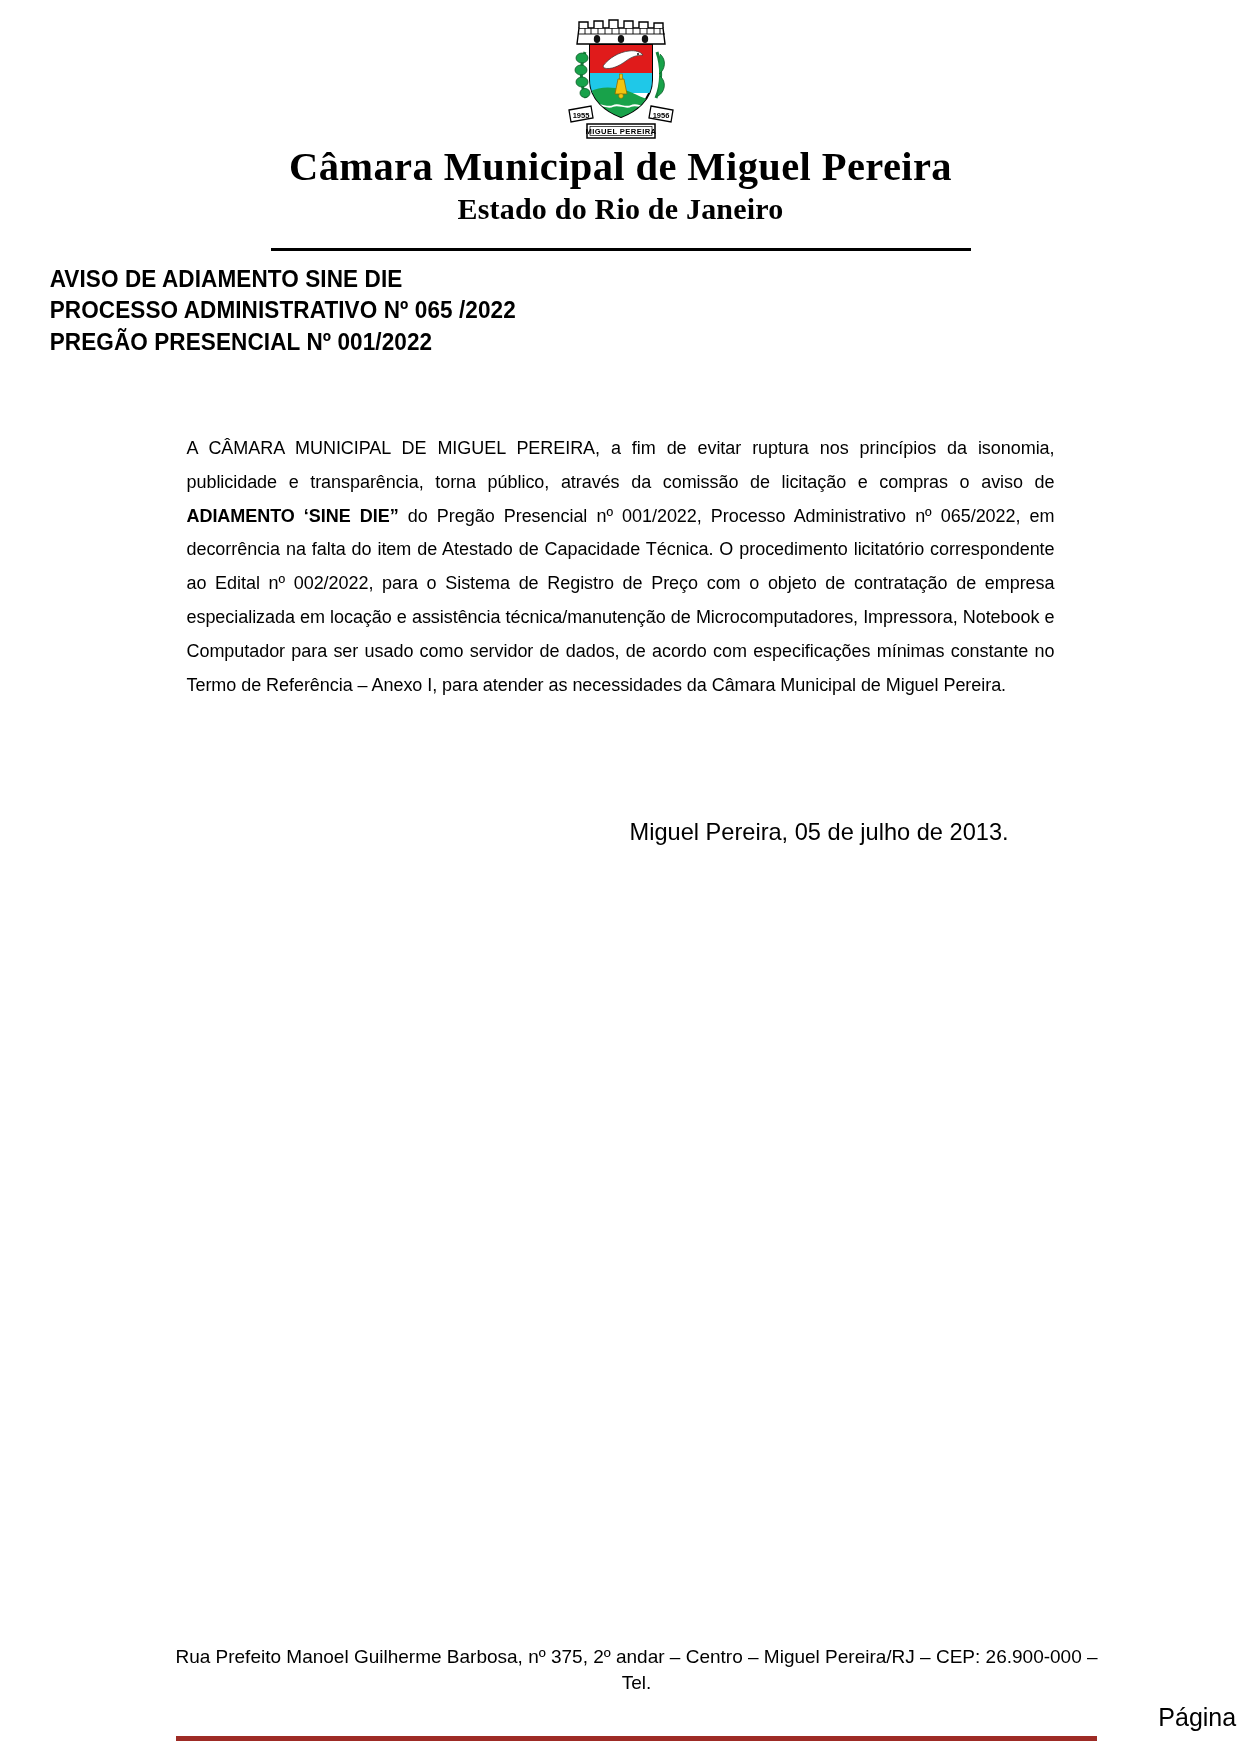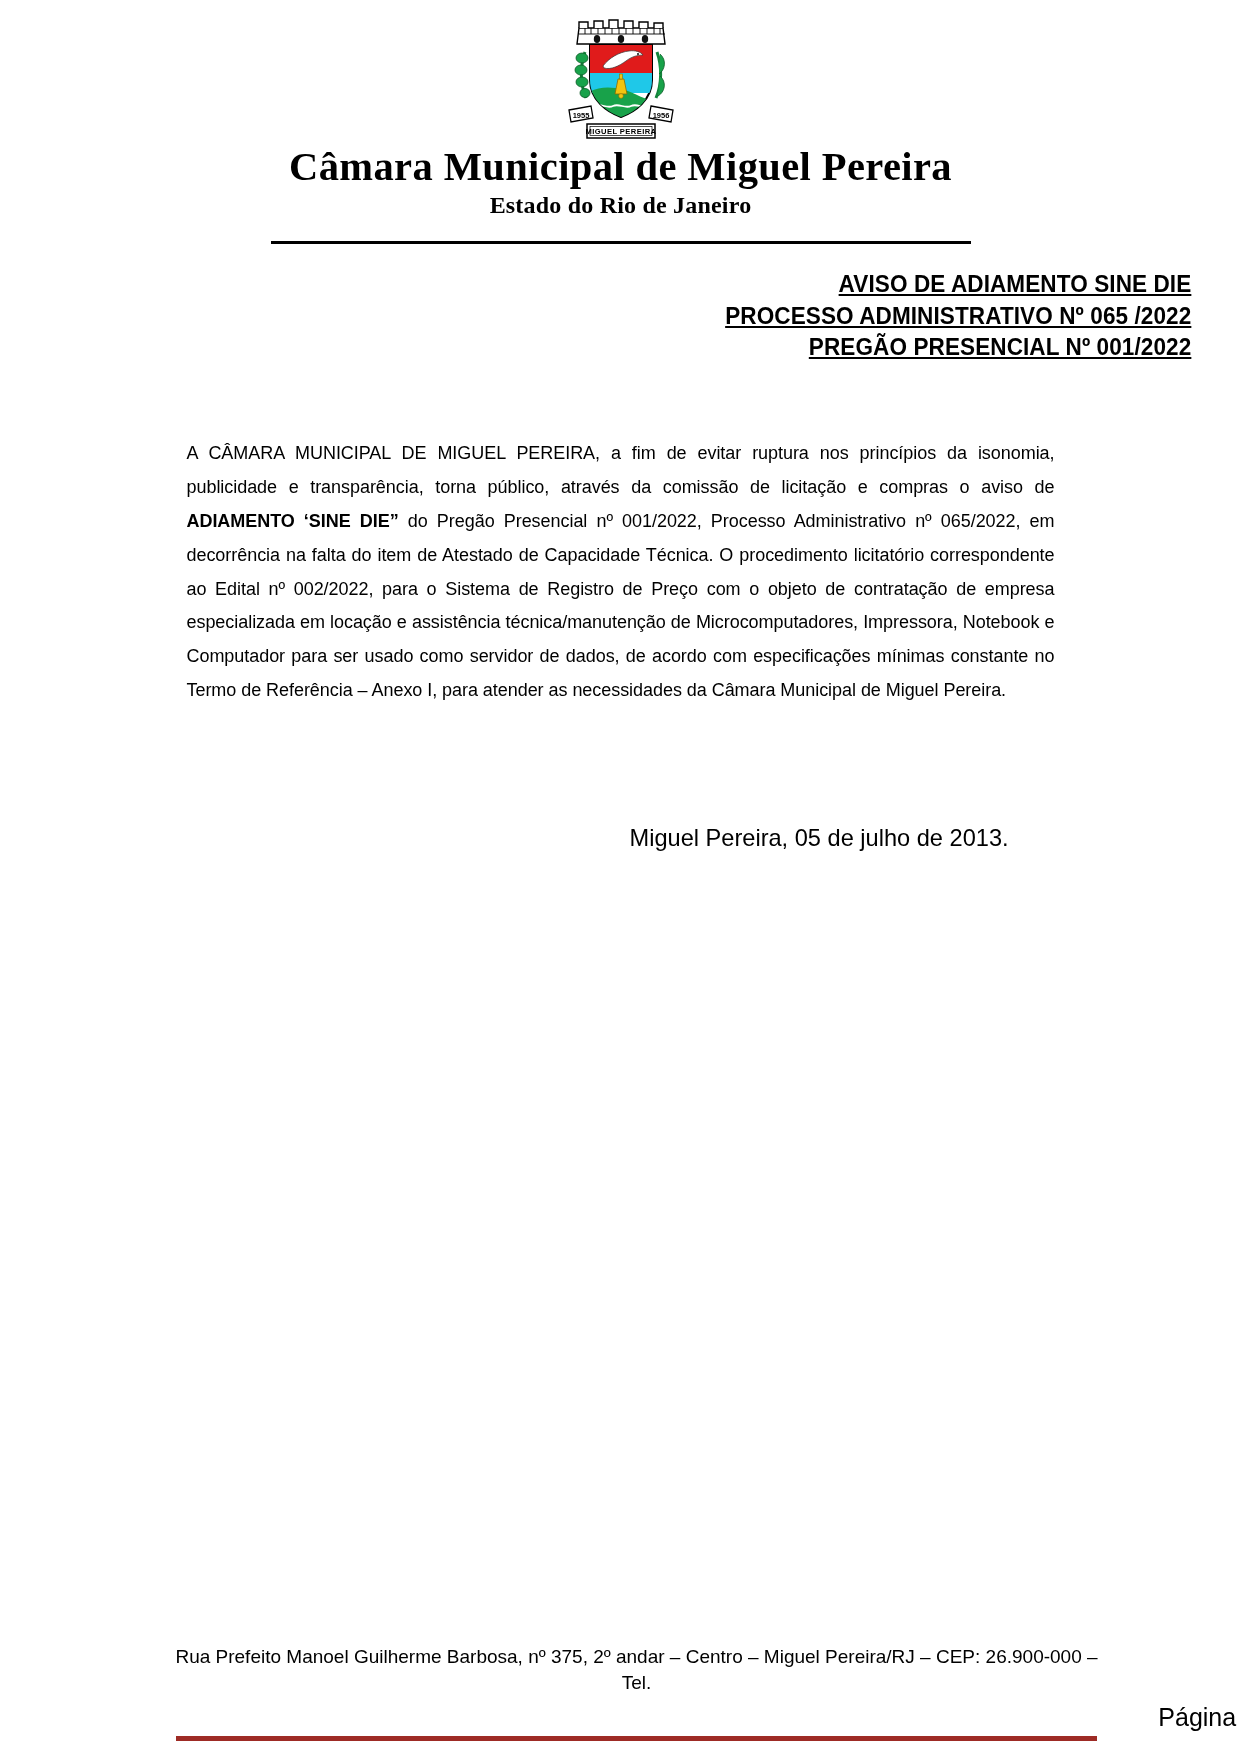--- a/index.html
+++ b/index.html
@@ -40,37 +40,36 @@
     font-weight: bold;
     font-size: 40.5px;
     letter-spacing: 0.4px;
     line-height: 1.06;
     margin-top: 4px;
     white-space: nowrap;
   }
   .org-subtitle {
     font-family: "Liberation Serif", serif;
     font-weight: bold;
-    font-size: 24px;
+    font-size: 30px;
     letter-spacing: 0.2px;
     line-height: 1.12;
     margin-top: 3px;
   }
   .header-rule {
     width: 700px;
     height: 0;
     border-top: 3px solid #000000;
     margin: 22px auto 0 auto;
   }
 
   
   .doc-title-block {
-    text-align: right;
-    margin-top: 24px;
-    text-decoration: underline;
+    text-align: left;
+    margin-top: 12px;
   }
   .doc-title-line {
     font-family: "Liberation Sans Narrow", "Liberation Sans", sans-serif;
     font-weight: bold;
     font-size: 24.5px;
     letter-spacing: 0.1px;
     line-height: 1.30;
     transform: scaleX(0.92);
     transform-origin: center;
   }

